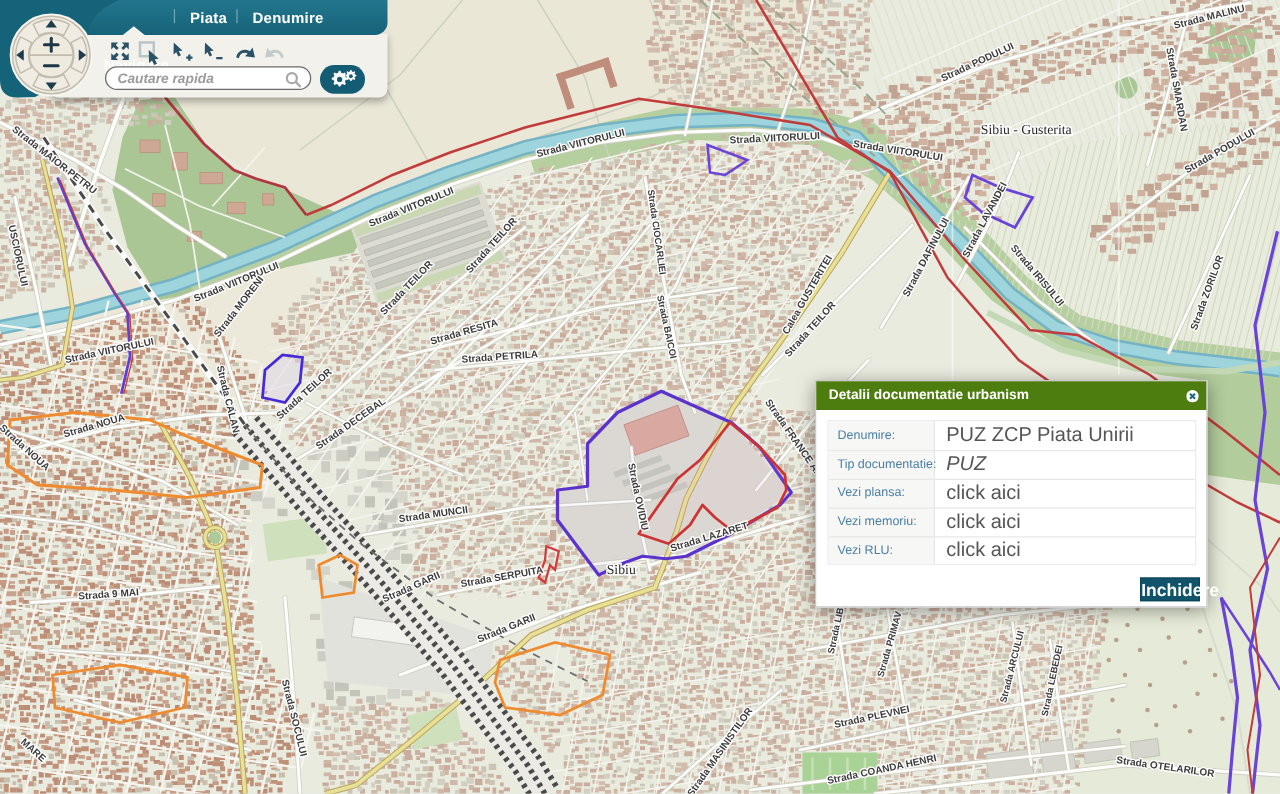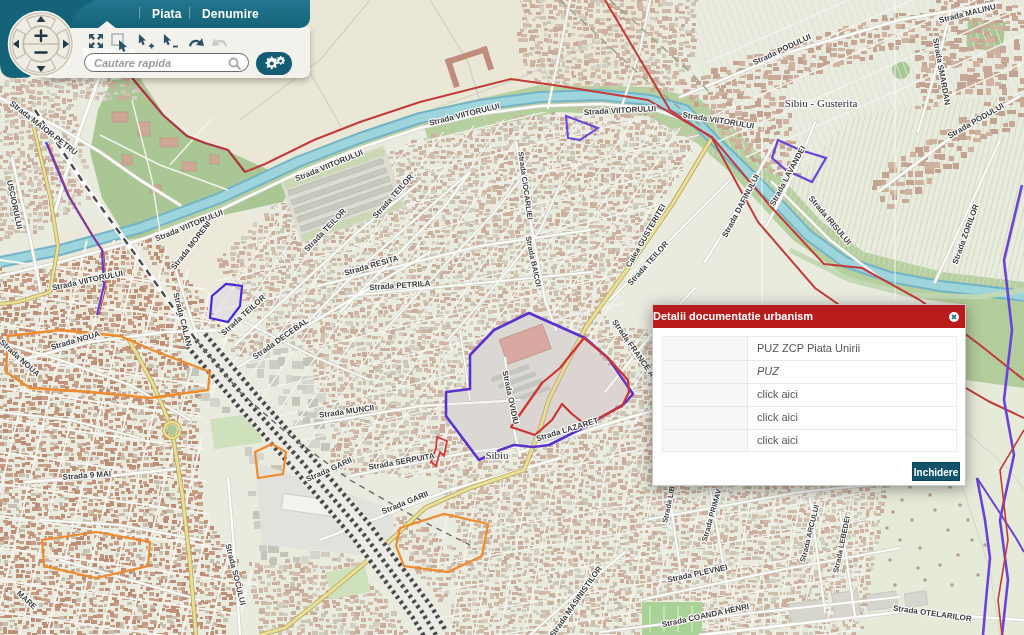--- a/index.html
+++ b/index.html
@@ -880,42 +880,49 @@
   <g fill="#ffffff">
     <path d="M13 4.6 l1.4 0 .4 1.5 a5.6 5.6 0 0 1 1.5 .6 l1.4 -.8 1 1 -.8 1.4 a5.6 5.6 0 0 1 .6 1.5 l1.5 .4 0 1.4 -1.5 .4 a5.6 5.6 0 0 1 -.6 1.5 l.8 1.4 -1 1 -1.4 -.8 a5.6 5.6 0 0 1 -1.5 .6 l-.4 1.5 -1.4 0 -.4 -1.5 a5.6 5.6 0 0 1 -1.5 -.6 l-1.4 .8 -1 -1 .8 -1.4 a5.6 5.6 0 0 1 -.6 -1.5 l-1.5 -.4 0 -1.4 1.5 -.4 a5.6 5.6 0 0 1 .6 -1.5 l-.8 -1.4 1 -1 1.4 .8 a5.6 5.6 0 0 1 1.5 -.6 Z"></path>
     <circle cx="13.7" cy="11.5" r="2.1" fill="#135c74"></circle>
     <path d="M22.2 4 l1 0 .3 1.1 a4 4 0 0 1 1 .4 l1 -.6 .7 .7 -.6 1 a4 4 0 0 1 .4 1 l1.1 .3 0 1 -1.1 .3 a4 4 0 0 1 -.4 1 l.6 1 -.7 .7 -1 -.6 a4 4 0 0 1 -1 .4 l-.3 1.1 -1 0 -.3 -1.1 a4 4 0 0 1 -1 -.4 l-1 .6 -.7 -.7 .6 -1 a4 4 0 0 1 -.4 -1 l-1.1 -.3 0 -1 1.1 -.3 a4 4 0 0 1 .4 -1 l-.6 -1 .7 -.7 1 .6 a4 4 0 0 1 1 -.4 Z"></path>
     <circle cx="22.7" cy="8.9" r="1.5" fill="#135c74"></circle>
   </g>
 </svg>
 
 <div style="position:absolute;left:652px;top:304px;width:314px;height:182px;background:#fff;border:1px solid #c9c9c9;box-shadow:0 3px 14px rgba(0,0,0,.4);font-family:'Liberation Sans',sans-serif;">
 
-  <div style="position:absolute;left:0;top:0;right:0;height:23px;background:#b91c1c;color:#fff;font-weight:bold;font-size:11px;line-height:23px;padding-left:0;">Detalii documentatie urbanism</div>
+  <div style="position:absolute;left:0;top:0;right:0;height:23px;background:#4d7c0f;color:#fff;font-weight:bold;font-size:11px;line-height:23px;padding-left:10px;">Detalii documentatie urbanism</div>
 
   <svg style="position:absolute;right:6px;top:7px;" width="10" height="10" viewBox="0 0 10 10">
         <circle cx="5" cy="5" r="5" fill="#fff"></circle>
         <path d="M3 3 L7 7 M7 3 L3 7" stroke="#156a83" stroke-width="1.6"></path>
       </svg>
 
   <div style="position:absolute;left:9px;top:31px;width:295px;height:116px;border:1px solid #ececec;">
 
     <div style="position:absolute;left:0;top:0;width:85px;height:100%;background:#f7f7f5;border-right:1px solid #e7e7e7;"></div>
 
     <div style="position:absolute;left:0;top:23px;width:100%;border-top:1px solid #e7e7e7;"></div>
     <div style="position:absolute;left:0;top:46px;width:100%;border-top:1px solid #e7e7e7;"></div>
     <div style="position:absolute;left:0;top:69px;width:100%;border-top:1px solid #e7e7e7;"></div>
     <div style="position:absolute;left:0;top:92px;width:100%;border-top:1px solid #e7e7e7;"></div>
 
-
-    <div style="position:absolute;left:94px;top:0;color:#555;font-size:11px;">
+    <div style="position:absolute;left:7px;top:0;width:90px;color:#4a7fa5;font-size:10px;white-space:nowrap;">
+      <div style="height:23px;line-height:23px;">Denumire:</div>
+      <div style="height:23px;line-height:23px;">Tip documentatie:</div>
+      <div style="height:23px;line-height:23px;">Vezi plansa:</div>
+      <div style="height:23px;line-height:23px;">Vezi memoriu:</div>
+      <div style="height:23px;line-height:23px;">Vezi RLU:</div>
+    </div>
+
+    <div style="position:absolute;left:94px;top:0;color:#555;font-size:16px;">
       <div style="height:23px;line-height:23px;">PUZ ZCP Piata Unirii</div>
       <div style="height:23px;line-height:23px;font-style:italic;">PUZ</div>
       <div style="height:23px;line-height:23px;">click aici</div>
       <div style="height:23px;line-height:23px;">click aici</div>
       <div style="height:23px;line-height:23px;">click aici</div>
     </div>
   </div>
 
-  <div style="position:absolute;right:5px;bottom:4px;width:48px;height:19px;background:#10536a;border:1px solid #0c455a;color:#fff;font-size:10px;font-weight:bold;text-align:center;line-height:19px;">Inchidere</div>
+  <div style="position:absolute;right:5px;bottom:4px;width:48px;height:19px;background:#10536a;border:1px solid #0c455a;color:#fff;font-size:14px;font-weight:bold;line-height:19px;">Inchidere</div>
 </div>
 
 </div>
 
 </body></html>

